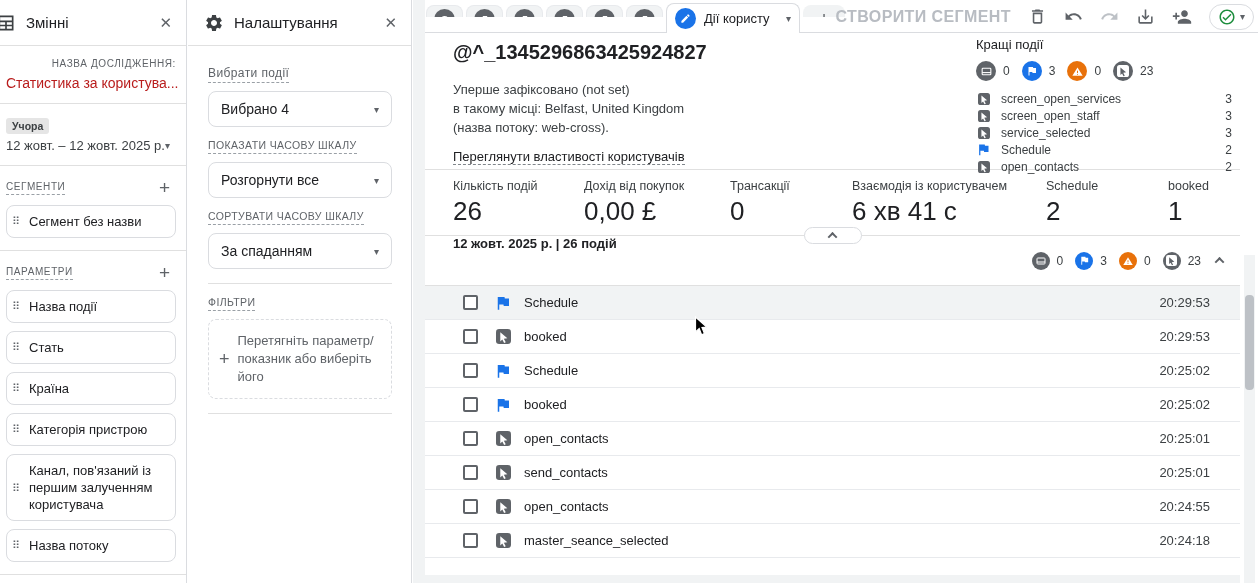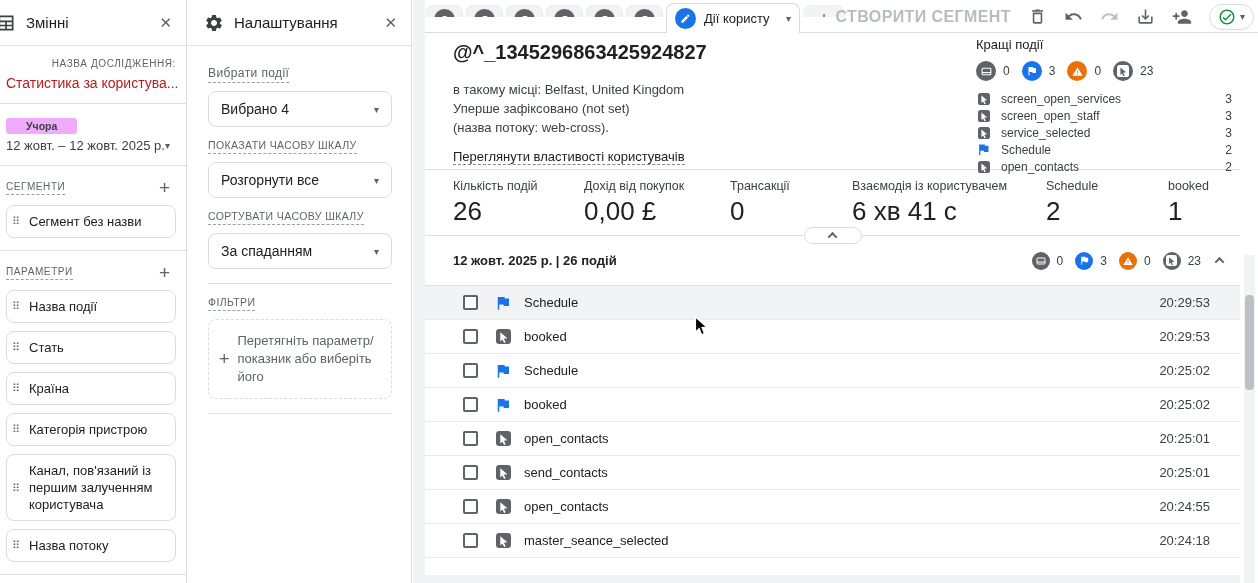--- a/index.html
+++ b/index.html
@@ -17,21 +17,21 @@
   .panel-title { font-size:15px; color:#202124; }
   .close-x { margin-left:auto; font-size:15px; color:#5f6368; cursor:pointer; }
   .hdr-icon { display:inline-flex; }
   .hdr-icon.cut { margin-left:-10px; }
 
   .lp-label { font-size:10px; letter-spacing:.6px; color:#5f6368; text-transform:uppercase;text-align:right; }
   .dashed-u { border-bottom:1px dashed #9aa0a6; display:inline-block; padding-bottom:2px; }
   .lp-sec { padding:12px 10px 12px 6px; }
   .lp-div { border-bottom:1px solid #e0e0e0; }
   .lp-value { font-size:14px; color:#b91c1c; margin-top:6px; white-space:nowrap; }
-  .badge-ucora { display:inline-block; background:#f0abfc; color:#3c4043; font-size:10.5px; font-weight:bold; padding:2px 20px; border-radius:3px; }
+  .badge-ucora { display:inline-block; background:#e5e5e5; color:#3c4043; font-size:10.5px; font-weight:bold; padding:2px 6px; border-radius:3px; }
   .date-line { display:flex; align-items:center; margin-top:4px; font-size:13px; color:#3c4043; }
   .caret { color:#5f6368; font-size:10px; margin-left:8px; }
   .date-line .caret { margin-left:auto; margin-right:6px; }
 
   .sec-head { display:flex; align-items:center; }
   .plus-btn { margin-left:auto; color:#5f6368; font-size:19px; line-height:1; cursor:pointer; margin-right:6px; }
   .chip { display:flex; align-items:flex-start; gap:6px; border:1px solid #dadce0; border-radius:8px; padding:7px 8px 7px 2px; font-size:13px; color:#202124; margin-top:8px; background:#fff; line-height:17px; }
   .chip .drag { color:#5f6368; font-size:11px; line-height:16px; width:14px; text-align:center; flex:none; }
 
   
@@ -85,21 +85,21 @@
   .stat { padding-top:9px; }
   .stat:nth-child(1){width:131px;} .stat:nth-child(2){width:146px;} .stat:nth-child(3){width:122px;}
   .stat:nth-child(4){width:194px;} .stat:nth-child(5){width:122px;}
   .stat-label { font-size:12.5px; color:#3c4043; }
   .stat-value { font-size:26px; color:#202124; margin-top:3px; }
 
   .collapse-line { position:relative; border-top:1px solid #e0e0e0; height:0; z-index:4; }
   .collapse-pill { position:absolute; left:50%; top:-9px; transform:translateX(-50%); width:58px; height:17px; background:#fff; border:1px solid #dadce0; border-radius:10px; display:flex; align-items:center; justify-content:center; cursor:pointer; }
   .chev-up { width:7px; height:7px; border-top:2px solid #5f6368; border-right:2px solid #5f6368; transform:rotate(-45deg) translate(-1px,1px); }
 
-  .date-header { display:flex; align-items:center; height:50px; padding:0 14px 0 28px; border-bottom:1px solid #e0e0e0; }
+  .date-header { display:flex; height:50px; padding:0 14px 0 28px; border-bottom:1px solid #e0e0e0; }
   .dh-text { font-size:13px; font-weight:bold; color:#202124; }
   .dh-right { margin-left:auto; display:flex; align-items:center; }
   .dh-chev { margin-left:12px; cursor:pointer; display:inline-flex; padding:3px; }
 
   .ev-row { display:flex; align-items:center; height:34px; border-bottom:1px solid #e8eaed; padding:0 30px 0 38px; cursor:pointer; }
   .ev-row.hl { background:#f1f3f4; }
   .cb { width:15px; height:15px; border:2px solid #5f6368; border-radius:2px; background:#fff; flex:none; cursor:pointer; }
   .ev-row .evicon { margin-left:16px; display:inline-flex; width:18px; justify-content:center; }
   .ev-name { margin-left:12px; font-size:13px; color:#202124; }
   .ev-time { margin-left:auto; font-size:13px; color:#3c4043; }
@@ -301,22 +301,22 @@
       </span>
     </div>
   </div>
 
   <div class="card">
 
     <div class="user-row">
       <div class="user-info">
         <div class="uid">@^_1345296863425924827</div>
         <div class="udesc">
+          <div>Уперше зафіксовано (not set)</div>
           <div>в такому місці: Belfast, United Kingdom</div>
-          <div>Уперше зафіксовано (not set)</div>
           <div>(назва потоку: web-cross).</div>
         </div>
         <span class="ulink">Переглянути властивості користувачів</span>
       </div>
 
       <div class="tev">
         <div class="tev-title">Кращі події</div>
         <div class="badge-row">
           <span class="badge-ic bic-screen">
               <svg width="13" height="13" viewBox="0 0 24 24">

